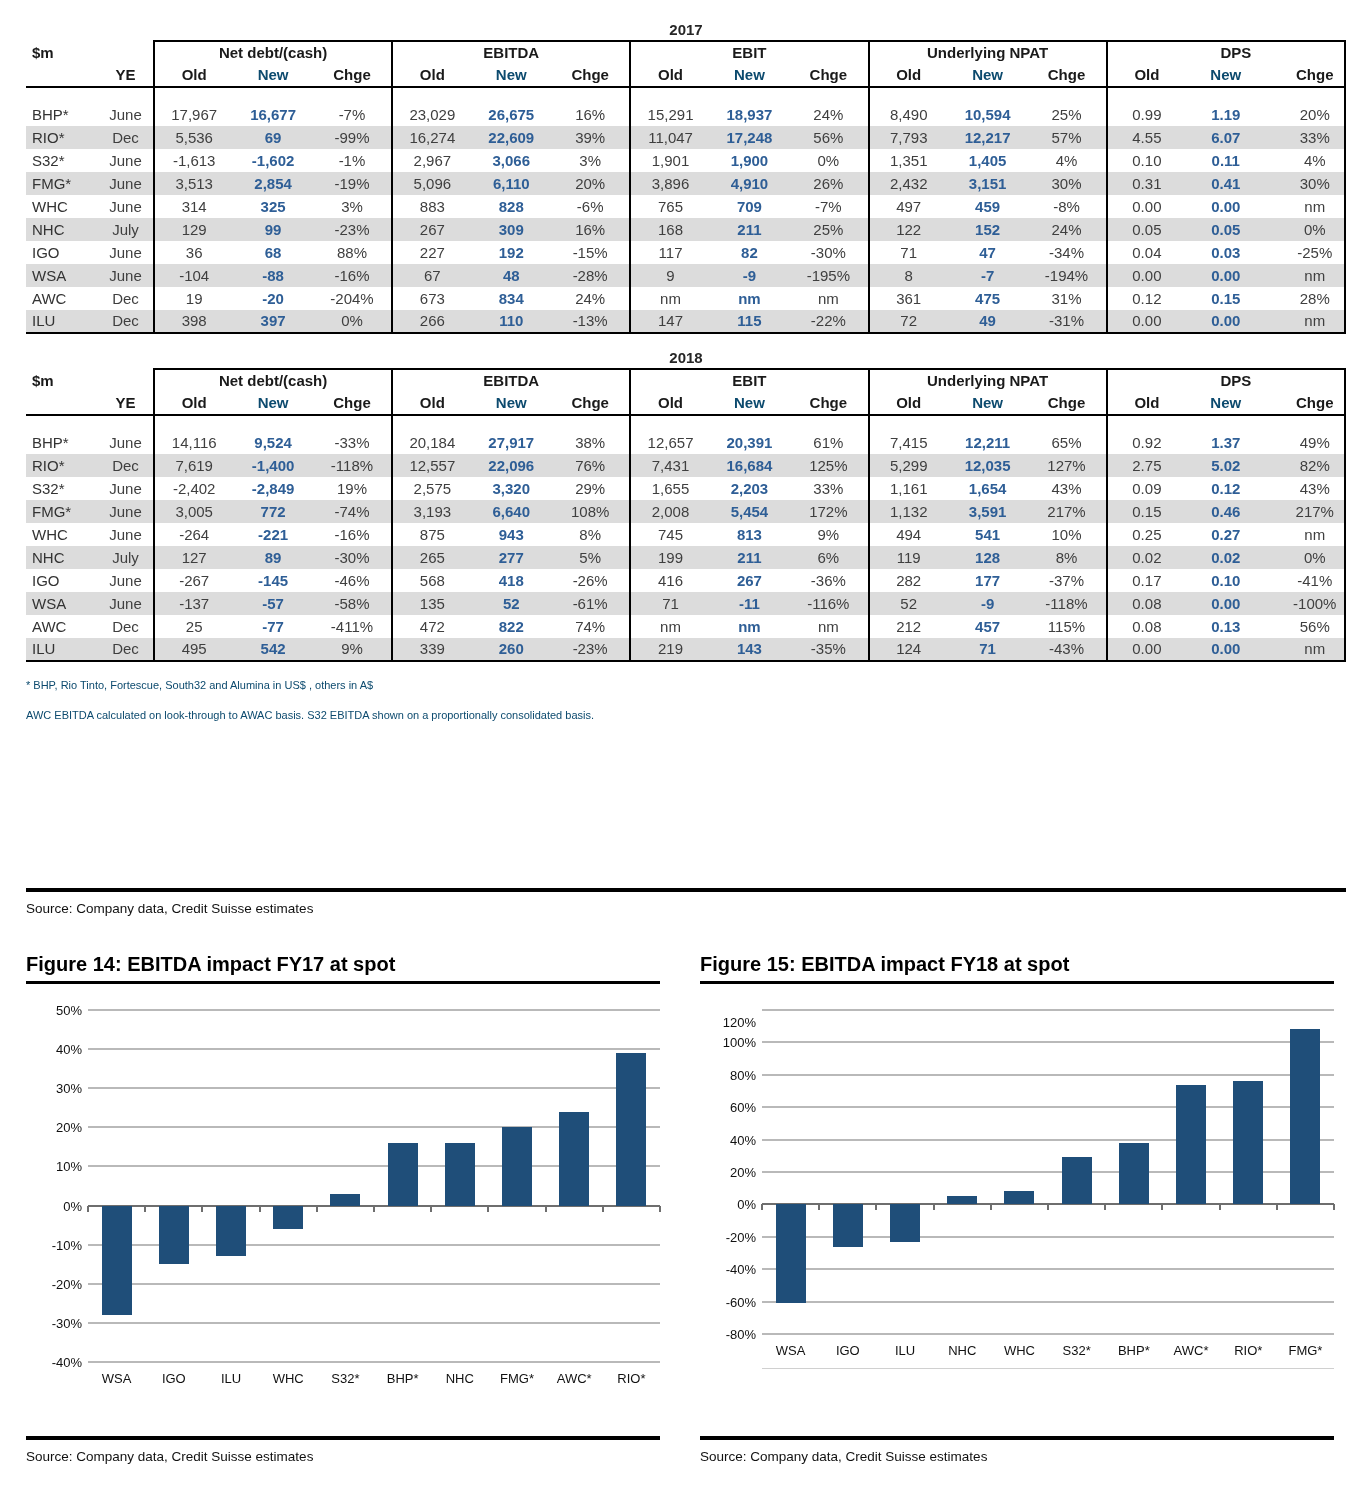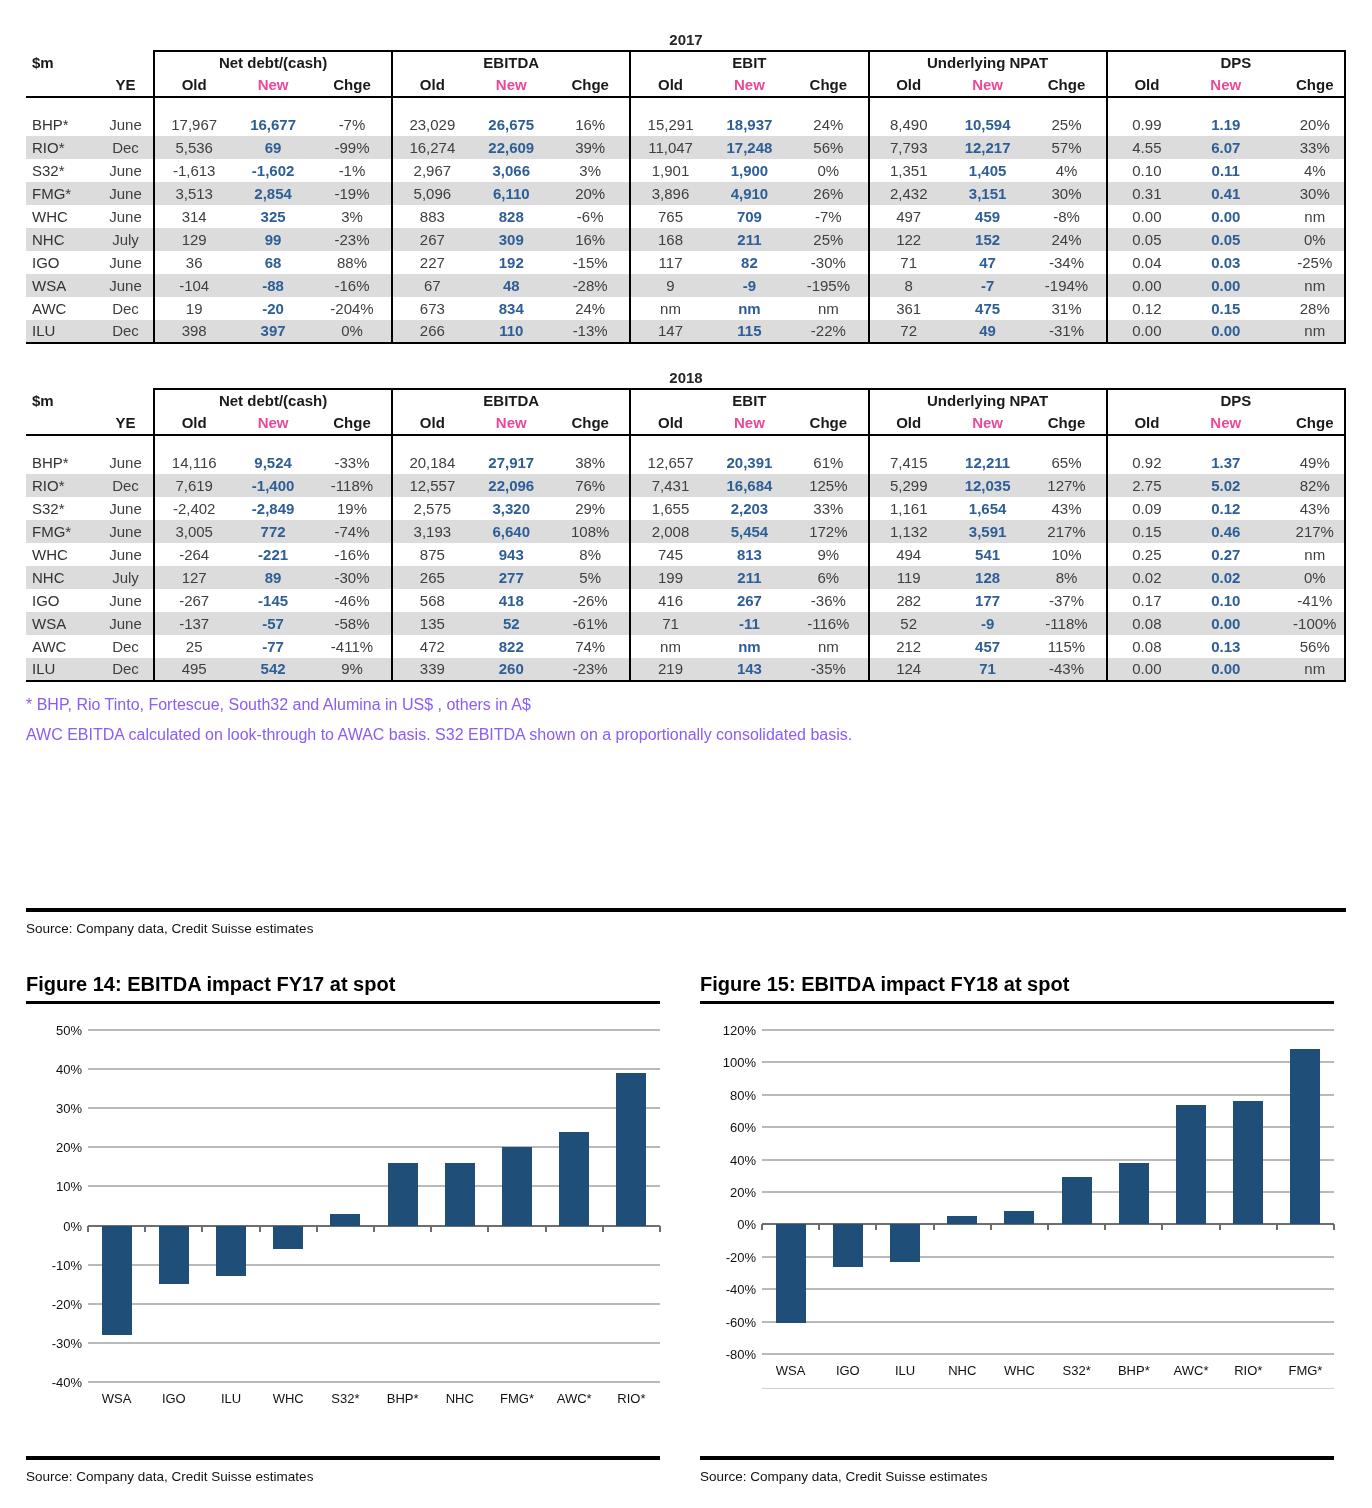--- a/index.html
+++ b/index.html
@@ -3,38 +3,38 @@
 <meta charset="utf-8">
 <style>
   * { box-sizing: border-box; }
   html,body { margin:0; padding:0; background:#ffffff; }
   body { width:1372px; height:1508px; font-family:"Liberation Sans", sans-serif; color:#000; overflow:hidden; }
   .page { padding: 6px 26px 0 26px; position:relative; width:1372px; }
 
   .fig13-title { font-size:22px; font-weight:bold; line-height:27px; margin:4px 0 0 0;
                  border-bottom:4px solid #000; padding-bottom:7px; width:1320px; }
 
-  .year-label { width:1320px; text-align:center; font-size:15px; font-weight:bold; margin-top:25px; color:#262626; }
+  .year-label { width:1320px; text-align:center; font-size:15px; font-weight:bold; margin-top:15px; color:#262626; }
 
   table.model { border-collapse:collapse; table-layout:fixed; width:1320px; margin-top:2px; font-size:15px; }
   table.model th, table.model td { padding:0 4px; line-height:22px; height:23px; text-align:center; font-weight:normal; color:#3f3f3f; overflow:hidden; white-space:nowrap; }
   table.model thead th { color:#1a1a1a; font-weight:bold; }
   table.model tr.groups th.group { border-top:2px solid #000; }
   table.model tr.groups th.unit { text-align:left; padding-left:6px; }
   table.model tr.subs th { border-bottom:2px solid #000; }
-  table.model th.new-head { color:#ec4899; }
+  table.model th.new-head { color:#0c4a6e; }
   table.model td.new-val { color:#2e5e96; font-weight:bold; }
   table.model .group-start { border-left:2px solid #000; }
   table.model .table-end { border-right:2px solid #000;padding-left:24px; }
   table.model tr.spacer td { height:16px; line-height:16px; }
   table.model tr.shaded { background:#dcdcdc; }
   table.model td.company { text-align:left; padding-left:6px; color:#333; }
   table.model tbody tr:last-child td { border-bottom:2px solid #000; }
 
-  .footnotes { margin-top:8px; font-size:16px; color:#8b5cf6; line-height:30px; }
+  .footnotes { margin-top:8px; font-size:11px; color:#0c4a6e; line-height:30px; }
 
   .fig13-bar { width:1320px; height:4px; background:#000; margin-top:158px; }
   .source-line { font-size:13.5px; color:#111; margin-top:9px; }
 
   .figs { display:flex; margin-top:36px; width:1320px; }
   .fig-col { width:634px; }
   .fig-col.right { margin-left:40px; }
   .fig-title2 { font-size:20px; font-weight:bold; line-height:24px; margin:0;
                 border-bottom:3px solid #000; padding-bottom:5px; }
 
@@ -659,21 +659,21 @@
       <div class="figsrc-bar"></div>
       <div class="source-line">Source: Company data, Credit Suisse estimates</div>
     </div>
 
     <div class="fig-col right">
       <h2 class="fig-title2">Figure 15: EBITDA impact FY18 at spot</h2>
       <div class="chart-area">
         <div class="chart">
           <div class="plot" style="height: 324px;">
               <div class="grid" style="top: 0px;"></div>
-              <span class="ylab" style="top: 0px;">120%</span>
+              <span class="ylab" style="top: 12px;">120%</span>
               <div class="grid" style="top: 32.4px;"></div>
               <span class="ylab" style="top: 32.4px;">100%</span>
               <div class="grid" style="top: 64.8px;"></div>
               <span class="ylab" style="top: 64.8px;">80%</span>
               <div class="grid" style="top: 97.2px;"></div>
               <span class="ylab" style="top: 97.2px;">60%</span>
               <div class="grid" style="top: 129.6px;"></div>
               <span class="ylab" style="top: 129.6px;">40%</span>
               <div class="grid" style="top: 162px;"></div>
               <span class="ylab" style="top: 162px;">20%</span>

